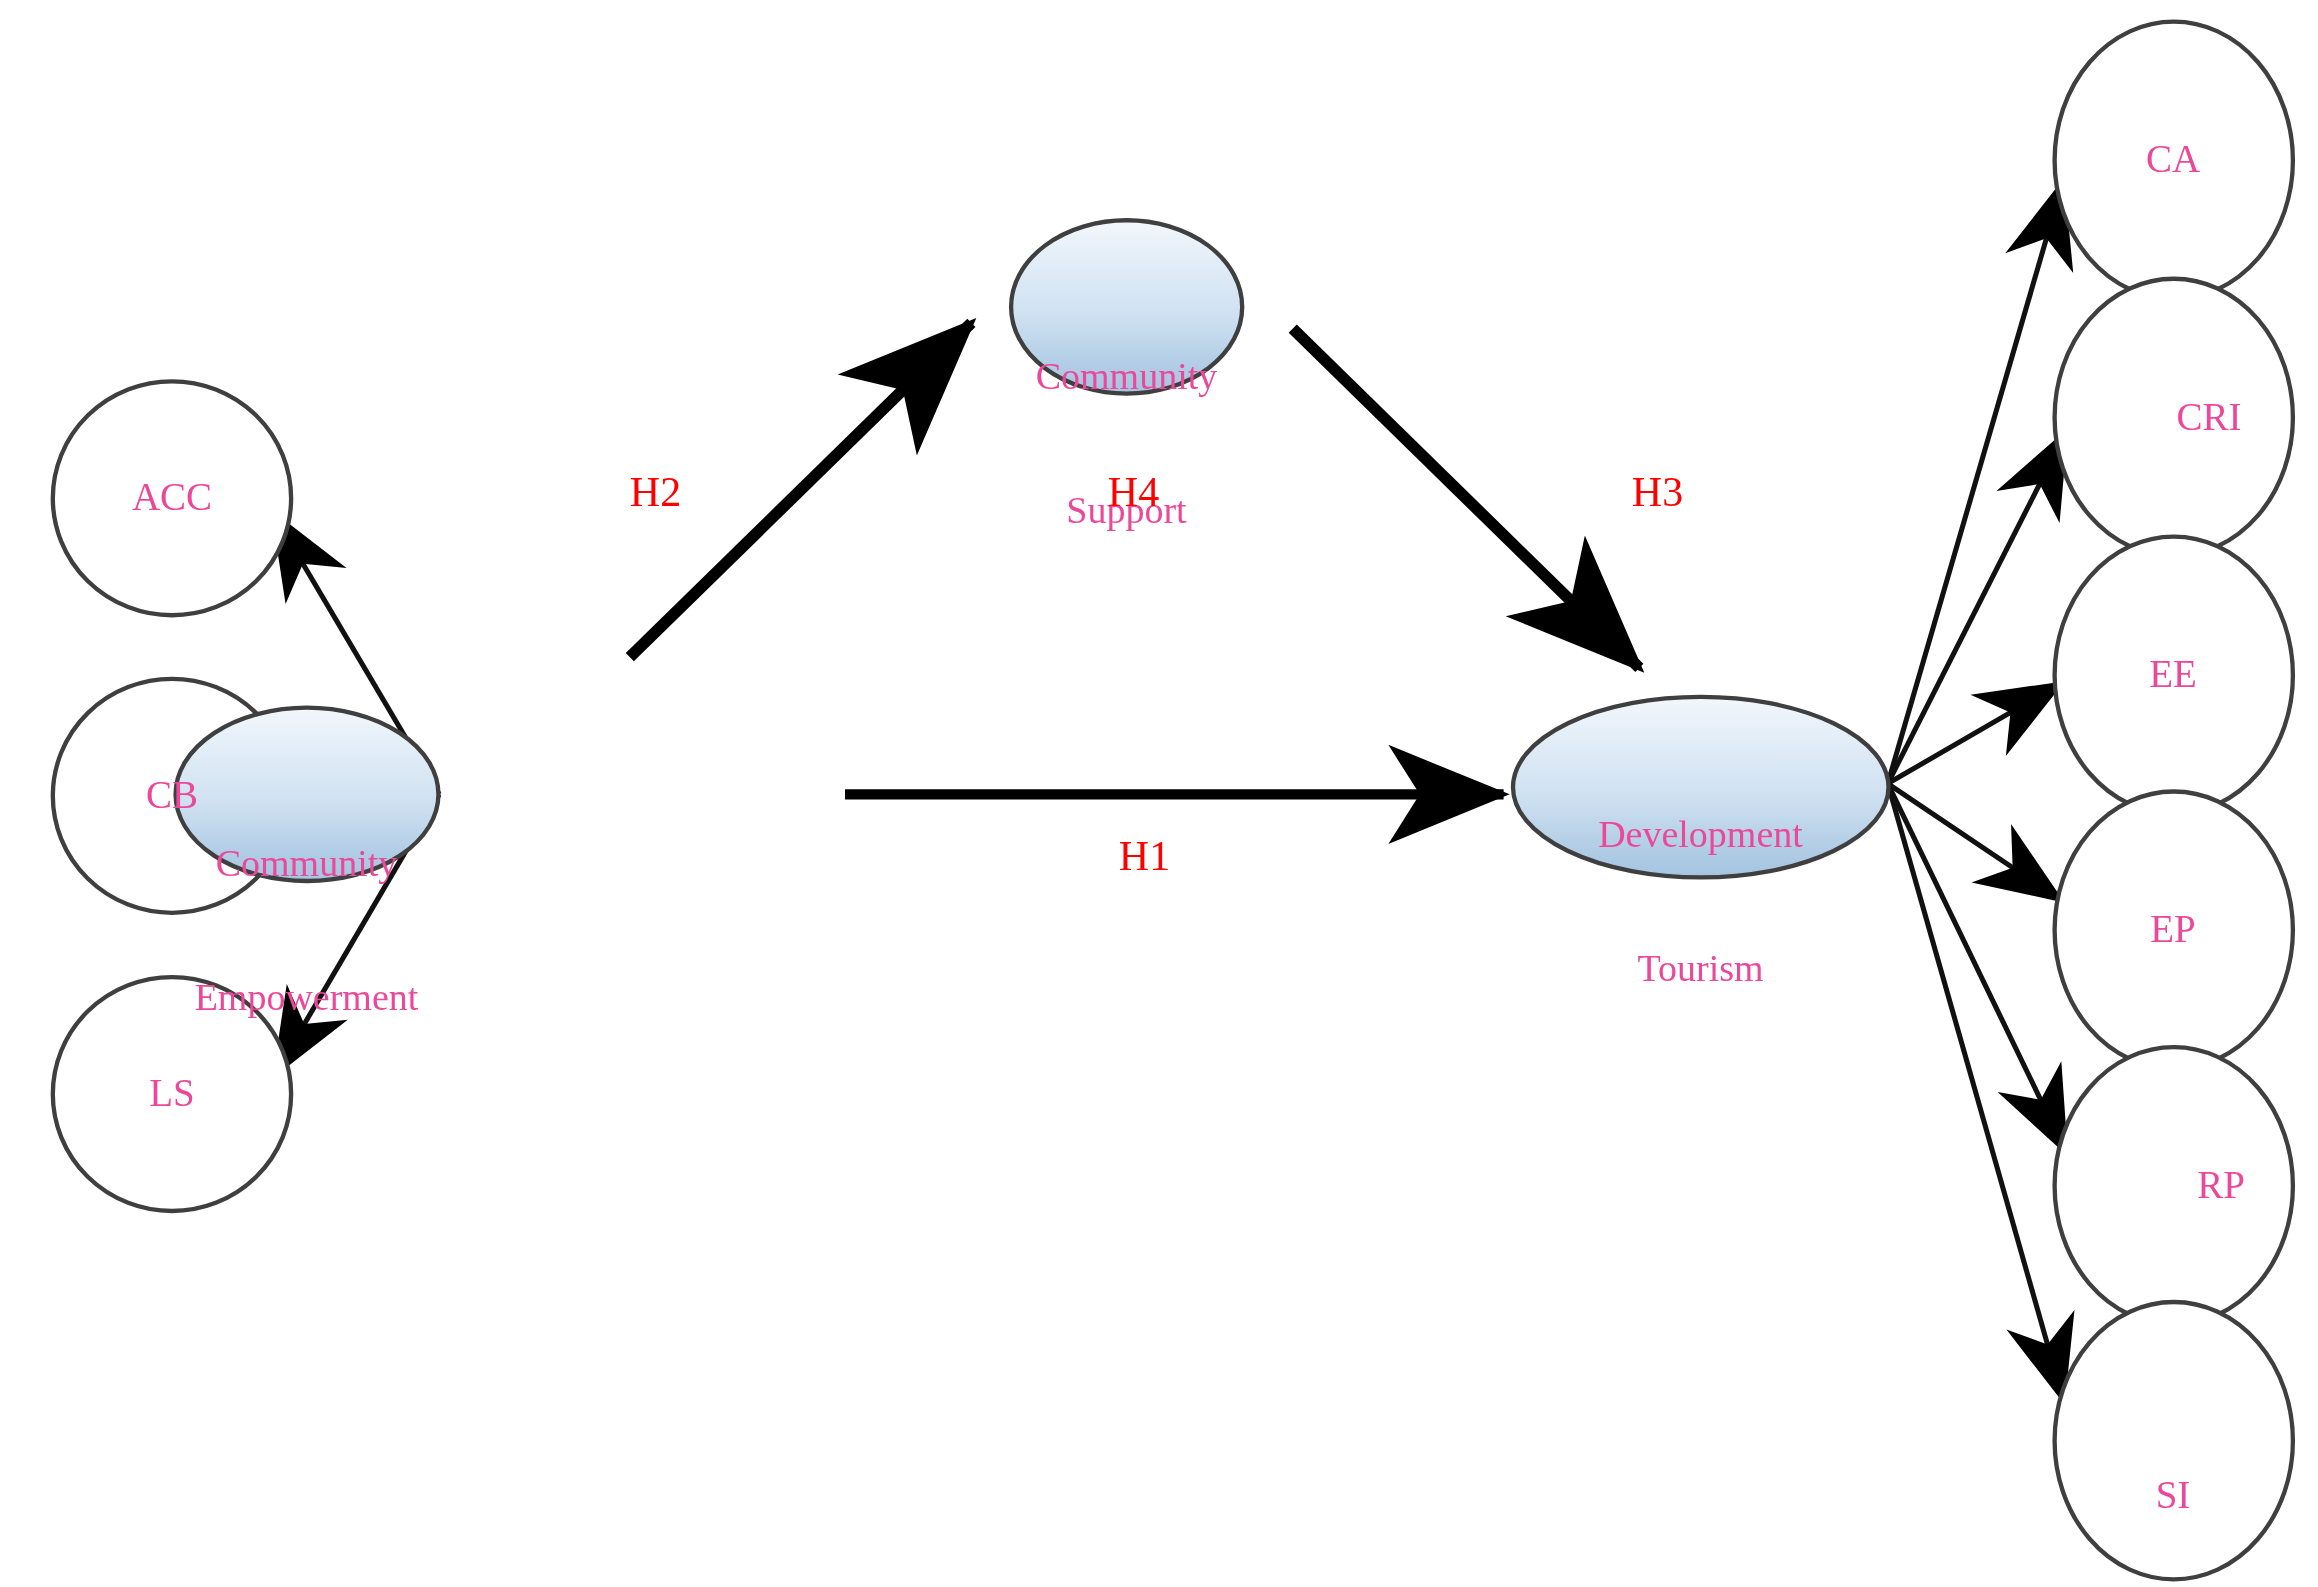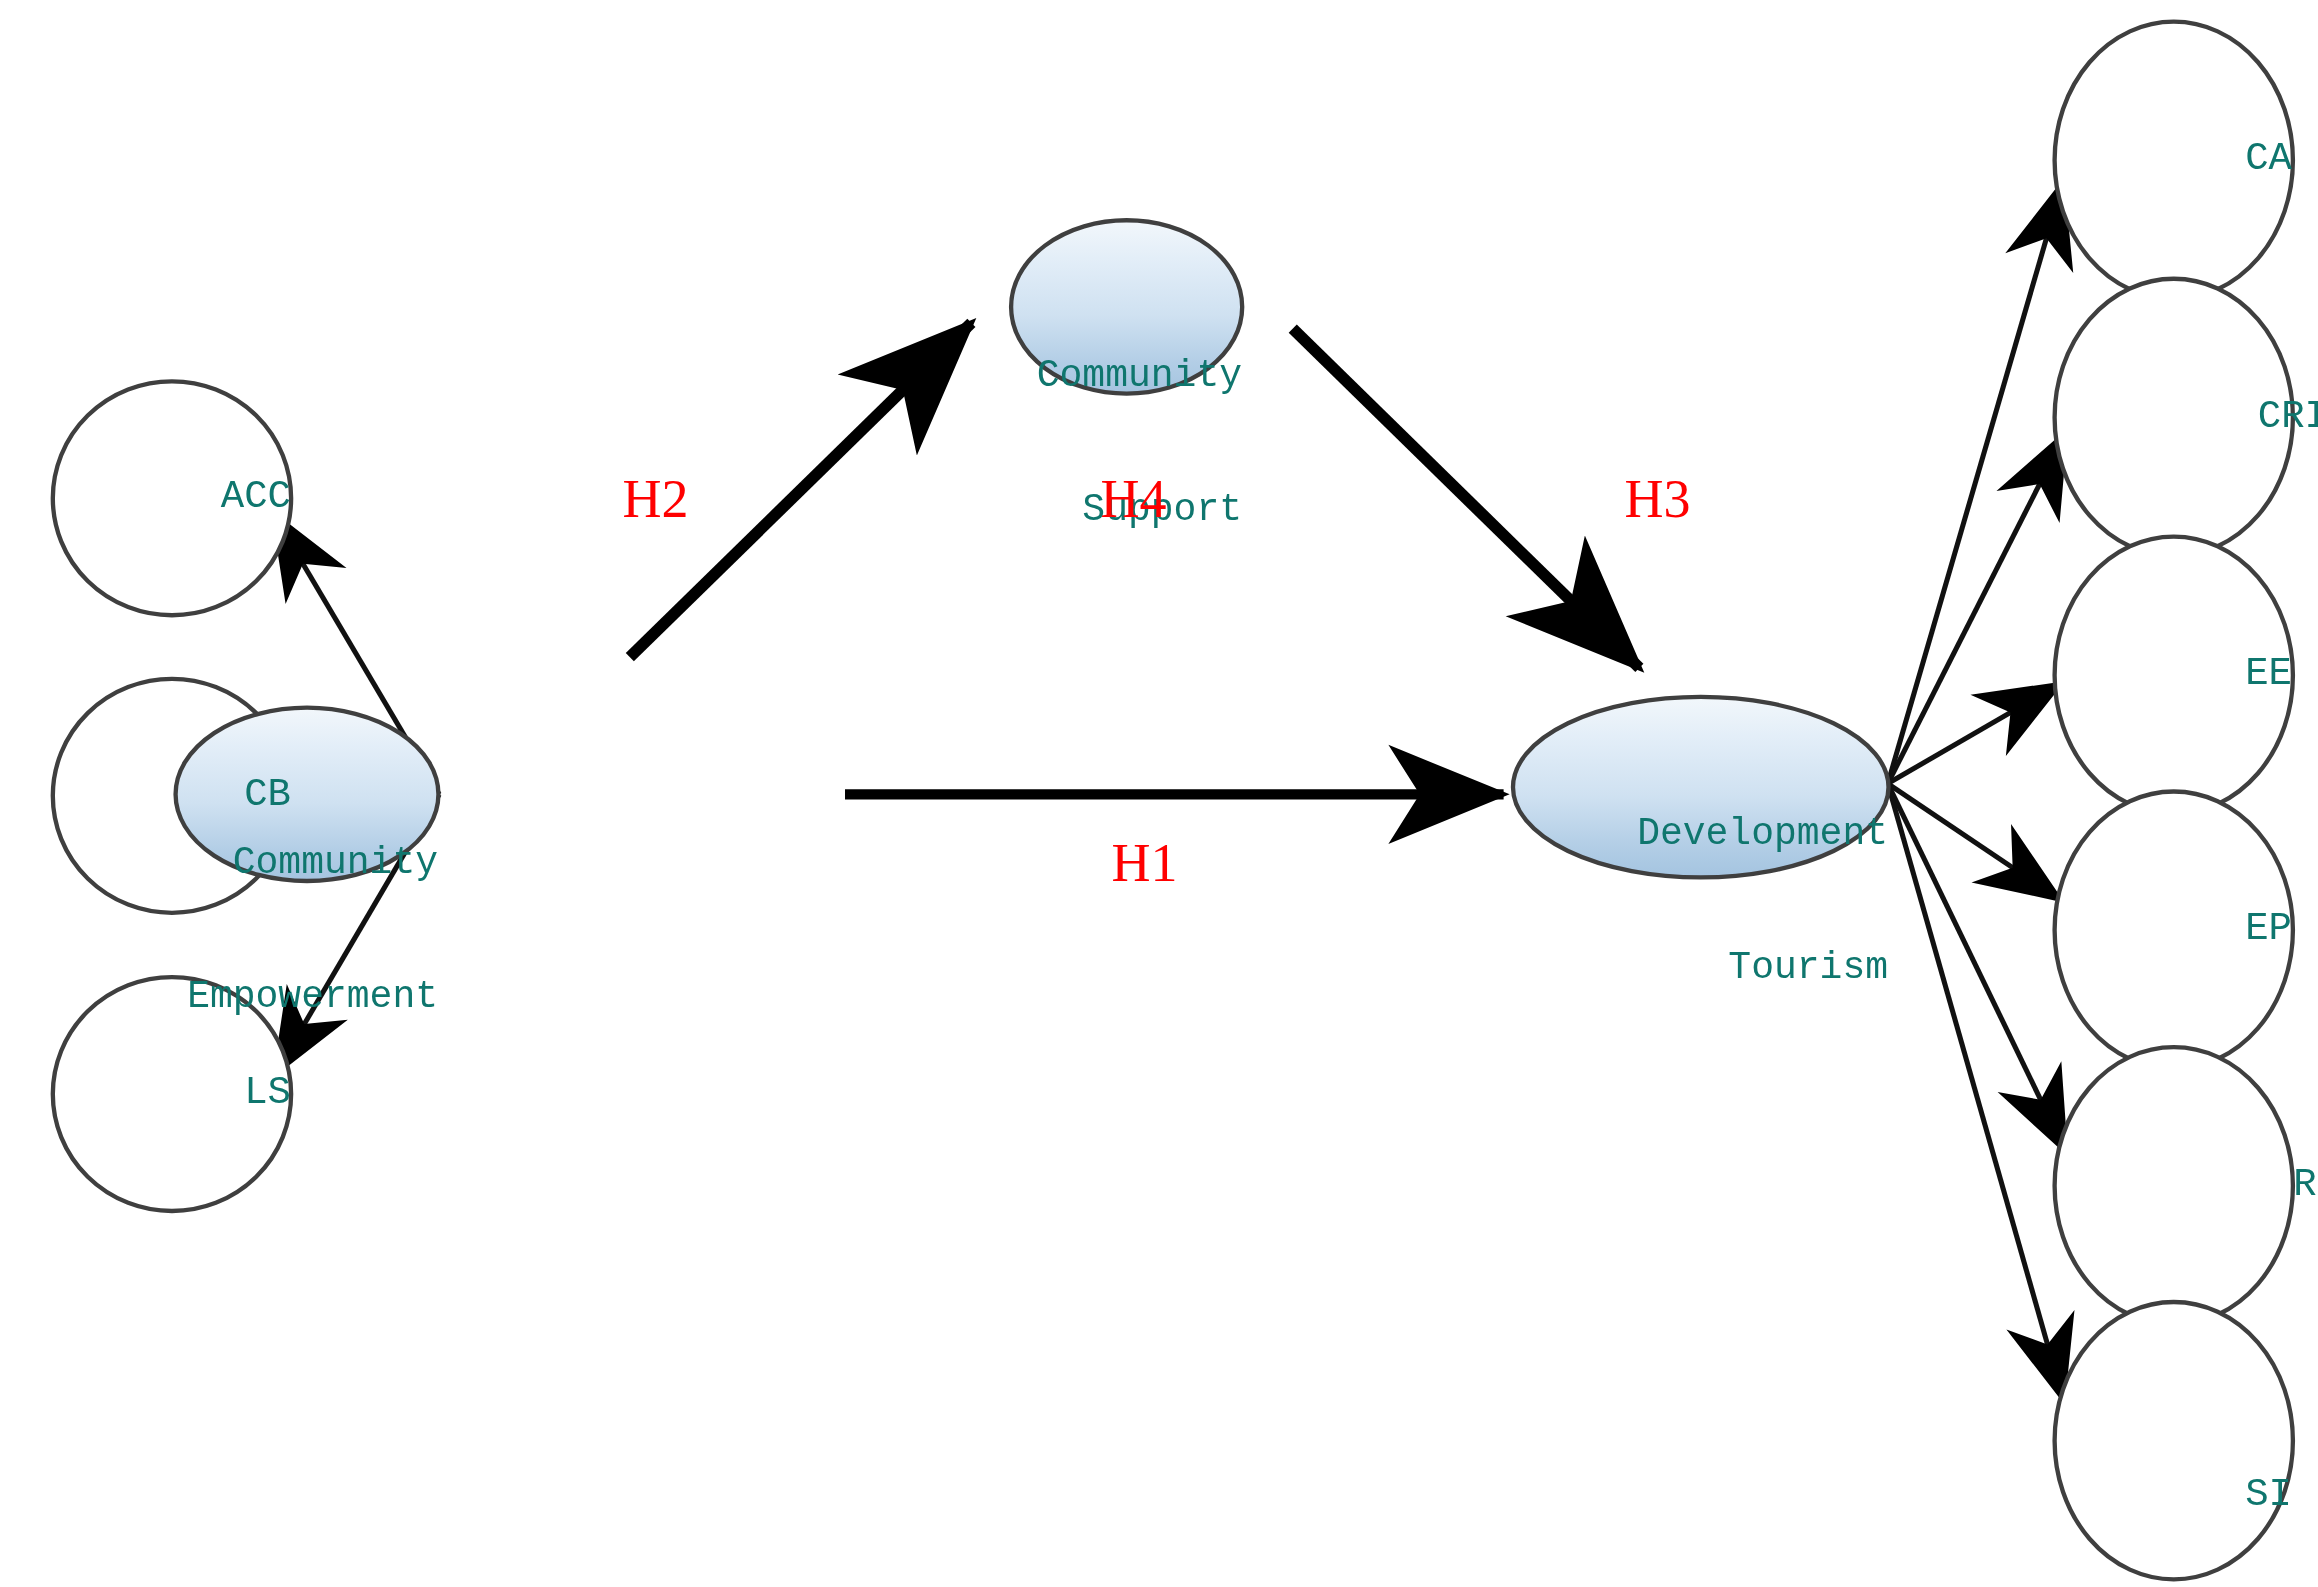--- a/index.html
+++ b/index.html
@@ -17,37 +17,37 @@
   }
   #diagram-svg {
     position: absolute;
     top: 0;
     left: 0;
     width: 2319px;
     height: 1588px;
   }
   .node-label {
     position: absolute;
-    text-align: right;
-    color: #0f766e;
-    font-family: Liberation Mono, monospace;
+    text-align: center;
+    color: #ec4899;
+    font-family: Liberation Serif, serif;
     line-height: 1.18;
     pointer-events: none;
     white-space: pre;
   }
   .indicator-label {
     font-size: 39px;
   }
   .construct-label {
     font-size: 38px;
   }
   .hyp-label {
     position: absolute;
     font-family: "Liberation Serif", "DejaVu Serif", serif;
-    font-size: 54px;
+    font-size: 42px;
     color: #ff0000;
     text-align: center;
     white-space: pre;
   }
 </style>
 </head>
 <body>
 
 <div id="canvas">
 

